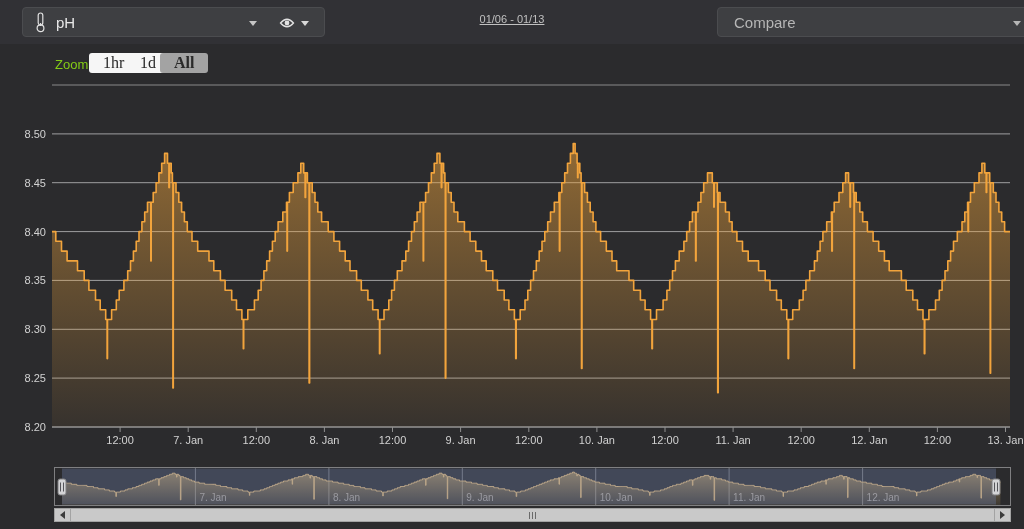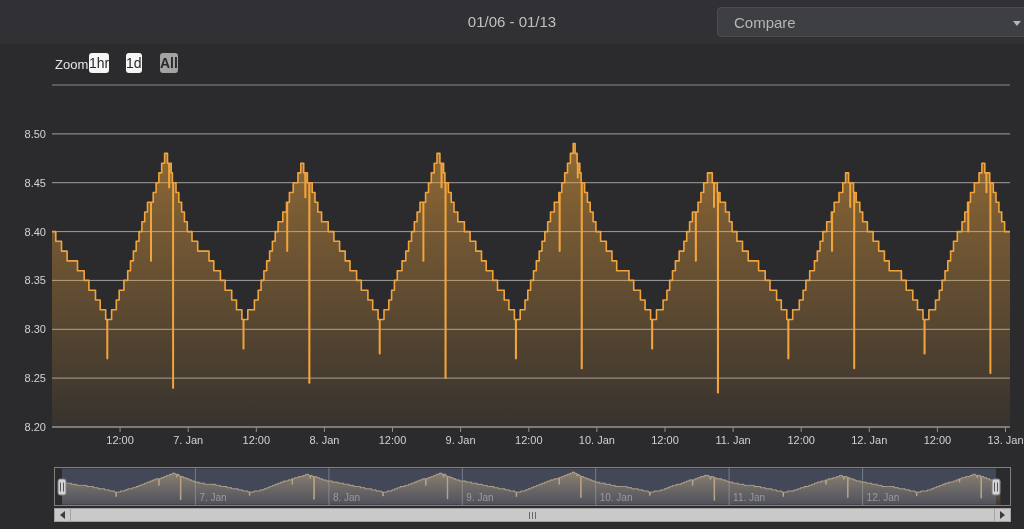--- a/index.html
+++ b/index.html
@@ -24,29 +24,29 @@
     width:0;height:0;display:inline-block;
     border-left:4px solid transparent;border-right:4px solid transparent;
     border-top:5px solid #c6c6c6;
   }
   .probe .caret-main{position:absolute;left:226px;top:13px;}
   .eyewrap{position:absolute;left:256px;top:9px;display:flex;align-items:center;}
   .eyewrap .caret{margin-left:6px;border-top-color:#d8d8d8;}
   .compare .caret-cmp{position:absolute;right:14px;top:13px;border-top-color:#b6b6b6;}
   .daterange{
     position:absolute;left:0;right:0;top:13px;text-align:center;
-    color:#c1c1c1;font-size:15px;pointer-events:none;
+    color:#c1c1c1;font-size:11px;pointer-events:none;text-decoration:underline;
   }
   .zoomrow{position:absolute;left:0;top:0;}
-  .zoom-label{position:absolute;left:55px;top:57px;color:#e5e5e5;font-size:13px;}
+  .zoom-label{position:absolute;left:55px;top:57px;color:#84cc16;font-size:13px;}
   .zbtn{
     position:absolute;top:53px;height:20px;border:0;border-radius:3px;
-    background:#f6f6f6;color:#2a2a2a;font-size:14px;
-    font-family:Liberation Sans, sans-serif;
-    padding:0 0;cursor:pointer;line-height:20px;
+    background:#f6f6f6;color:#2a2a2a;font-size:16px;
+    font-family:Liberation Serif, serif;
+    padding:0 14px;cursor:pointer;line-height:20px;
   }
   .zbtn.b1{left:89px;}
   .zbtn.b2{left:126px;}
   .zbtn.b3{left:160px;background:#a3a3a3;font-weight:bold;}
   #chart{position:absolute;left:0;top:0;}
   #chart text{font-family:"Liberation Sans","DejaVu Sans",sans-serif;fill:#d2d2d2;font-size:11px;}
   #chart text.navlbl{fill:#9b9ba1;font-size:10px;}
   .scrollbar{
     position:absolute;left:54px;top:508px;width:957px;height:14px;
     background:#c9c9c9;border:1px solid #a3a3a3;box-sizing:border-box;
@@ -152,20 +152,38 @@
       <line x1="63.5" x2="63.5" y1="482.5" y2="491.5" stroke="#55555a" stroke-width="1"></line>
     </g>
     <g>
       <rect x="992" y="479" width="8" height="16" rx="2" fill="#d4d4d6" stroke="#7e7e80" stroke-width="1"></rect>
       <line x1="994.5" x2="994.5" y1="482.5" y2="491.5" stroke="#55555a" stroke-width="1"></line>
       <line x1="997.5" x2="997.5" y1="482.5" y2="491.5" stroke="#55555a" stroke-width="1"></line>
     </g>
   </svg>
 
 <div class="topbar">
+  <div class="select probe">
+    <span class="icon-thermo">
+      <svg width="11" height="21" viewBox="0 0 11 21">
+        <rect x="3.2" y="1" width="4.6" height="12" rx="2.3" fill="none" stroke="#e2e2e2" stroke-width="1.2"></rect>
+        <circle cx="5.5" cy="16.2" r="3.4" fill="none" stroke="#e2e2e2" stroke-width="1.2"></circle>
+        <line x1="5.5" y1="11" x2="5.5" y2="14" stroke="#e2e2e2" stroke-width="1.2"></line>
+      </svg>
+    </span>
+    <span class="probe-label">pH</span>
+    <span class="caret caret-main"></span>
+    <span class="eyewrap">
+      <svg width="16" height="12" viewBox="0 0 16 12">
+        <path d="M1.5 6 Q8 -1.5 14.5 6 Q8 13.5 1.5 6 Z" fill="none" stroke="#e2e2e2" stroke-width="1.3"></path>
+        <circle cx="8" cy="6" r="2.4" fill="#e2e2e2"></circle>
+      </svg>
+      <span class="caret"></span>
+    </span>
+  </div>
 
   <div class="daterange">01/06 - 01/13</div>
 
   <div class="select compare">
     <span class="compare-label">Compare</span>
     <span class="caret caret-cmp"></span>
   </div>
 </div>
 
 <div class="zoomrow">

